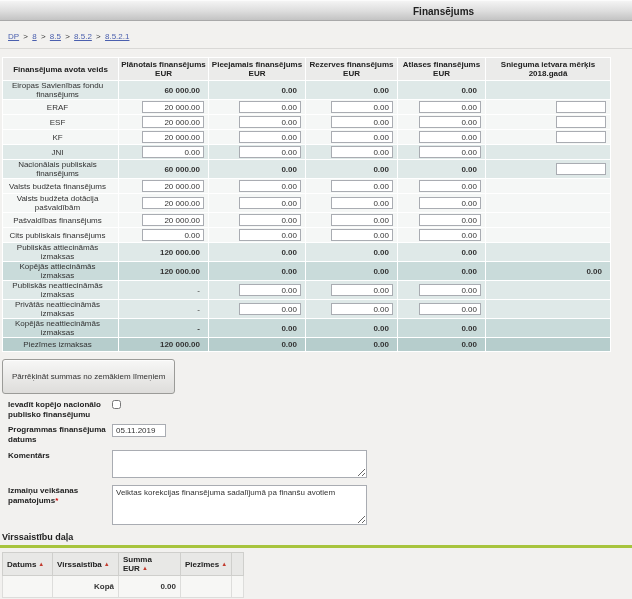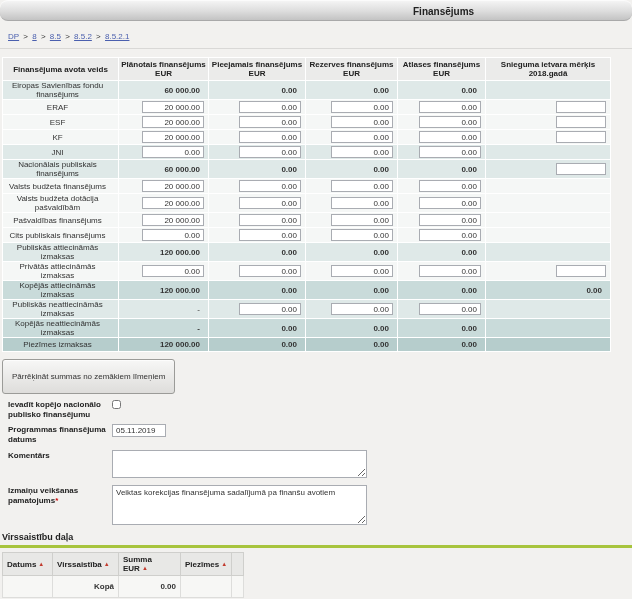--- a/index.html
+++ b/index.html
@@ -10,21 +10,20 @@
     font-size: 8px;
     color: #333;
   }
   
   .titlebar {
     position: relative;
     height: 21px;
     background: linear-gradient(#f4f4f4, #dcdcdc 55%, #c3c3c3);
     border-top: 1px solid #fbfbfb;
     border-bottom: 1px solid #a9a9a9;
-    border-radius: 8px;
   }
   .titlebar .title {
     position: absolute;
     left: 413px; top: 5px;
     font-size: 10px; font-weight: bold; color: #222;
   }
   
   .breadcrumb { margin: 11px 0 0 8px; font-size: 8px; color: #444; }
   .breadcrumb a { color: #4a5fae; text-decoration: underline; cursor: pointer; }
   .breadcrumb .sep { margin: 0 2px; color: #333; }
@@ -205,38 +204,38 @@
         <td class="cell"></td>
       </tr>
       <tr class="shade-teal-light bold">
         <td class="label">Publiskās attiecināmās izmaksas</td>
         <td class="cell val">120 000.00</td>
         <td class="cell val">0.00</td>
         <td class="cell val">0.00</td>
         <td class="cell val">0.00</td>
         <td class="cell"></td>
       </tr>
-      <tr class="shade-plain">
-        <td class="label">Privātās attiecināmās izmaksas</td>
-        <td class="cell"><input type="text" class="fin-input" value="0.00" style=""></td>
-        <td class="cell"><input type="text" class="fin-input" value="0.00" style=""></td>
-        <td class="cell"><input type="text" class="fin-input" value="0.00" style=""></td>
-        <td class="cell"><input type="text" class="fin-input" value="0.00" style=""></td>
-        <td class="cell"><input type="text" class="fin-input narrow" value="" style=""></td>
-      </tr>
       <tr class="shade-teal-mid bold">
         <td class="label">Kopējās attiecināmās izmaksas</td>
         <td class="cell val">120 000.00</td>
         <td class="cell val">0.00</td>
         <td class="cell val">0.00</td>
         <td class="cell val">0.00</td>
         <td class="cell val">0.00</td>
       </tr>
       <tr class="shade-teal-light">
         <td class="label">Publiskās neattiecināmās izmaksas</td>
+        <td class="cell val">-</td>
+        <td class="cell"><input type="text" class="fin-input" value="0.00" style=""></td>
+        <td class="cell"><input type="text" class="fin-input" value="0.00" style=""></td>
+        <td class="cell"><input type="text" class="fin-input" value="0.00" style=""></td>
+        <td class="cell"></td>
+      </tr>
+      <tr class="shade-teal-light">
+        <td class="label">Privātās neattiecināmās izmaksas</td>
         <td class="cell val">-</td>
         <td class="cell"><input type="text" class="fin-input" value="0.00" style=""></td>
         <td class="cell"><input type="text" class="fin-input" value="0.00" style=""></td>
         <td class="cell"><input type="text" class="fin-input" value="0.00" style=""></td>
         <td class="cell"></td>
       </tr>
       <tr class="shade-teal-mid bold">
         <td class="label">Kopējās neattiecināmās izmaksas</td>
         <td class="cell val">-</td>
         <td class="cell val">0.00</td>

